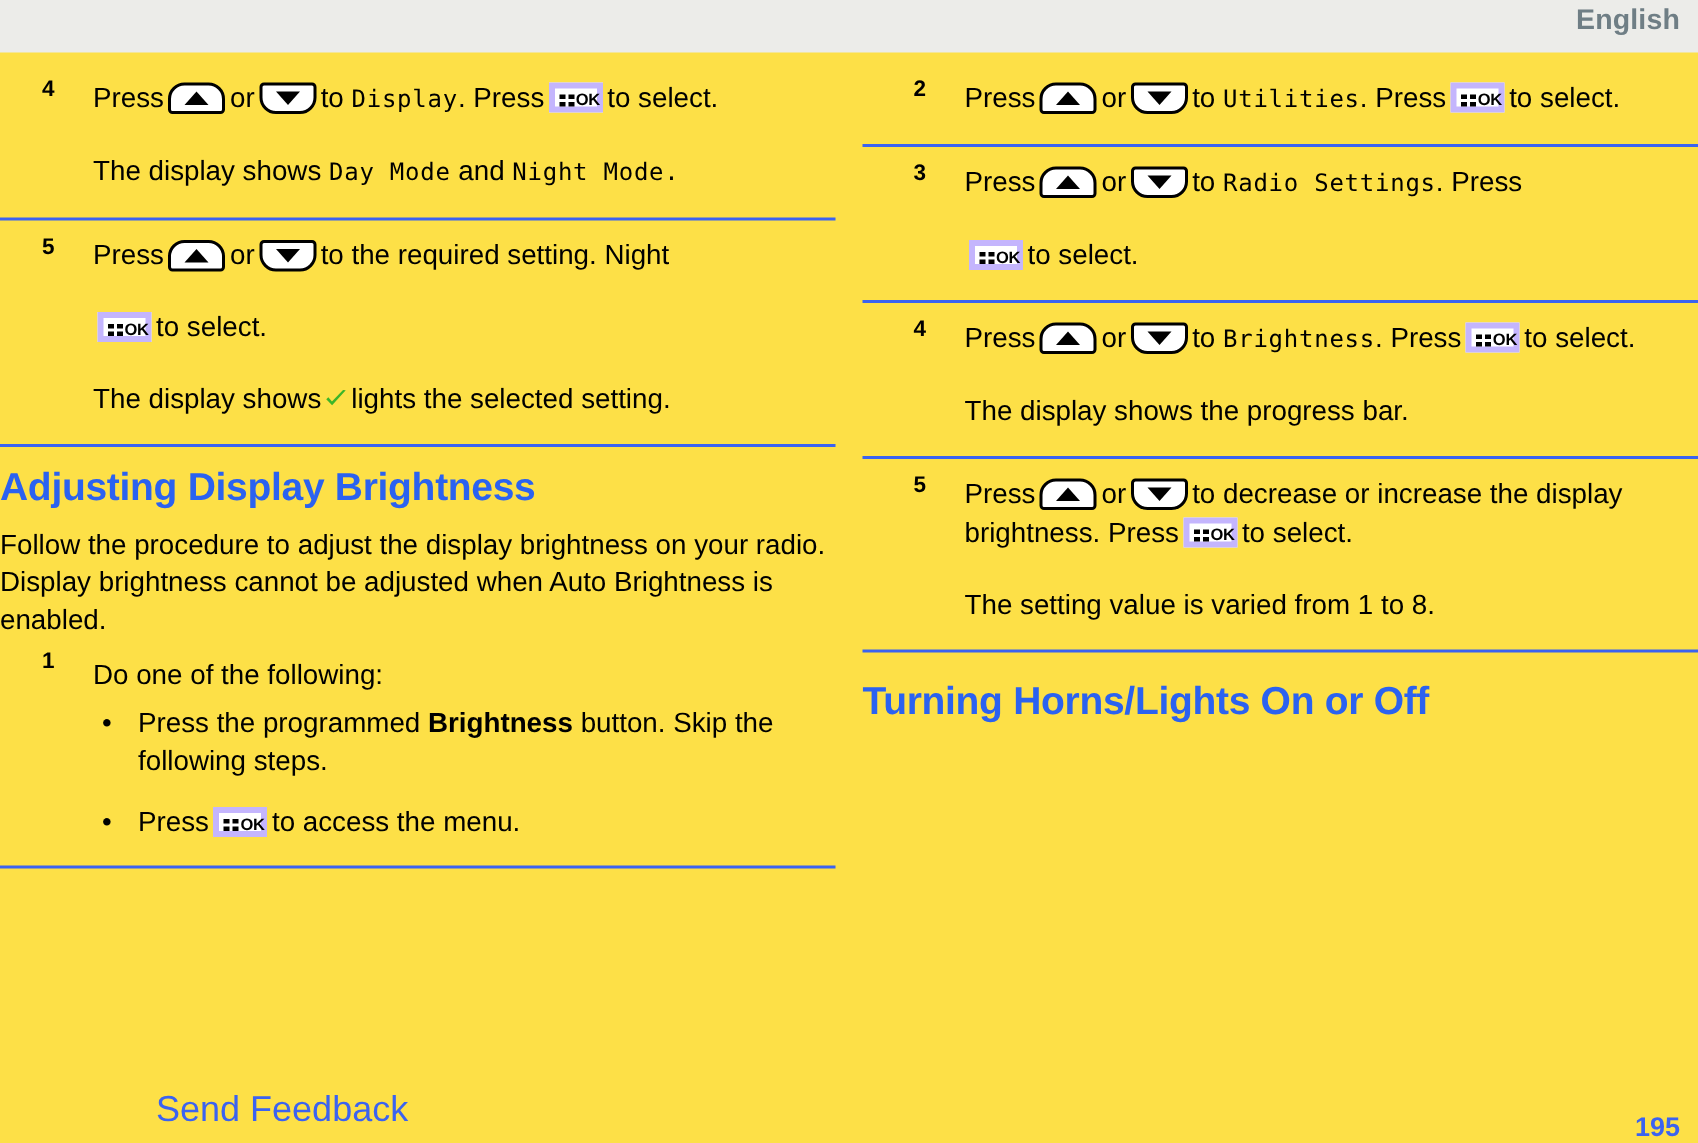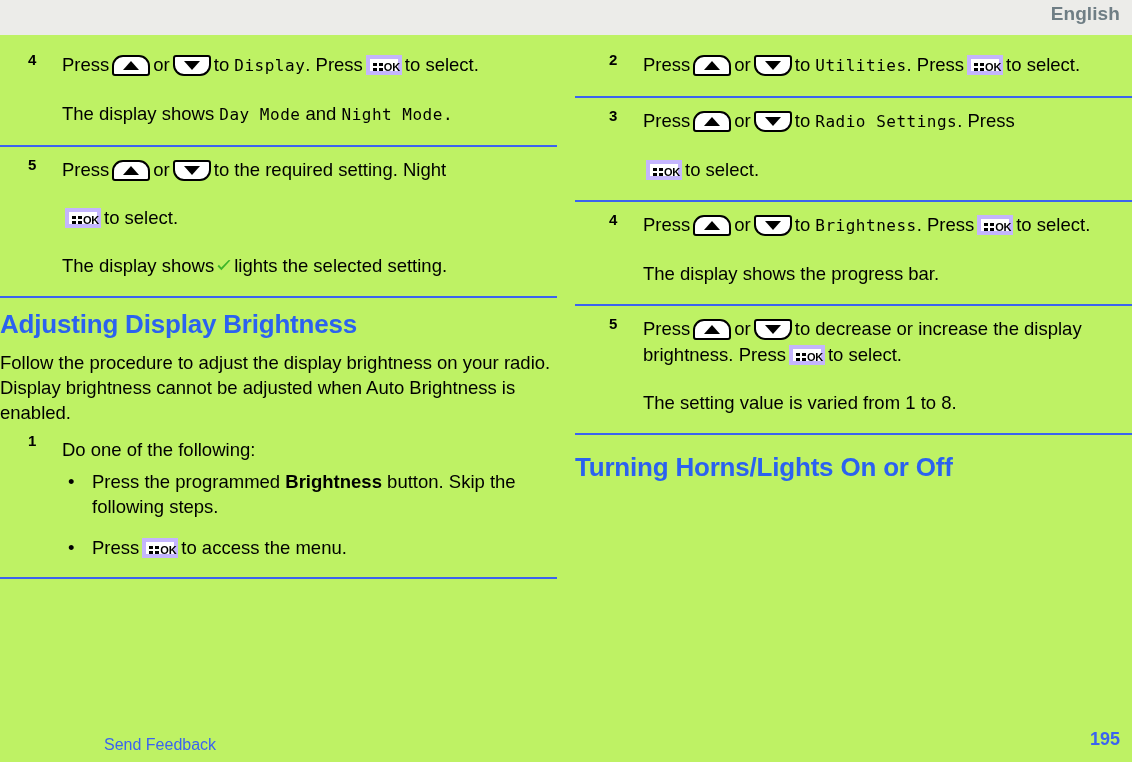--- a/index.html
+++ b/index.html
@@ -6,21 +6,21 @@
   html, body {
     margin: 0; padding: 0;
     width: 1132px; height: 762px;
     background: #ffffff;
     font-family: "Liberation Sans", sans-serif;
     overflow: hidden;
   }
   #page {
     position: relative;
     width: 1132px; height: 762px;
-    background: #bef264;
+    background: #fde047;
     text-decoration: underline;
   }
 
   
   .header-band {
     position: absolute; left: 0; top: 0;
     width: 1132px; height: 35px;
     background: #ecece9;
   }
   .header-lang {
@@ -195,27 +195,27 @@
   .lcd {
     font-family: "DejaVu Sans Mono", "Liberation Mono", monospace;
     font-size: 16px;
     letter-spacing: .5px;
   }
 
   
   .footer-feedback {
     position: absolute;
     left: 104px; bottom: 8px;
-    font-size: 16px;
+    font-size: 24px;
     color: #3b63f0;
     text-decoration: none;
   }
   .footer-page {
     position: absolute;
-    right: 12px; bottom: 12px;
+    right: 12px; bottom: 0;
     font-size: 18px;
     font-weight: 700;
     color: #3b63f0;
   }
 </style>
 </head>
 <body>
 
 <div id="page">
 

